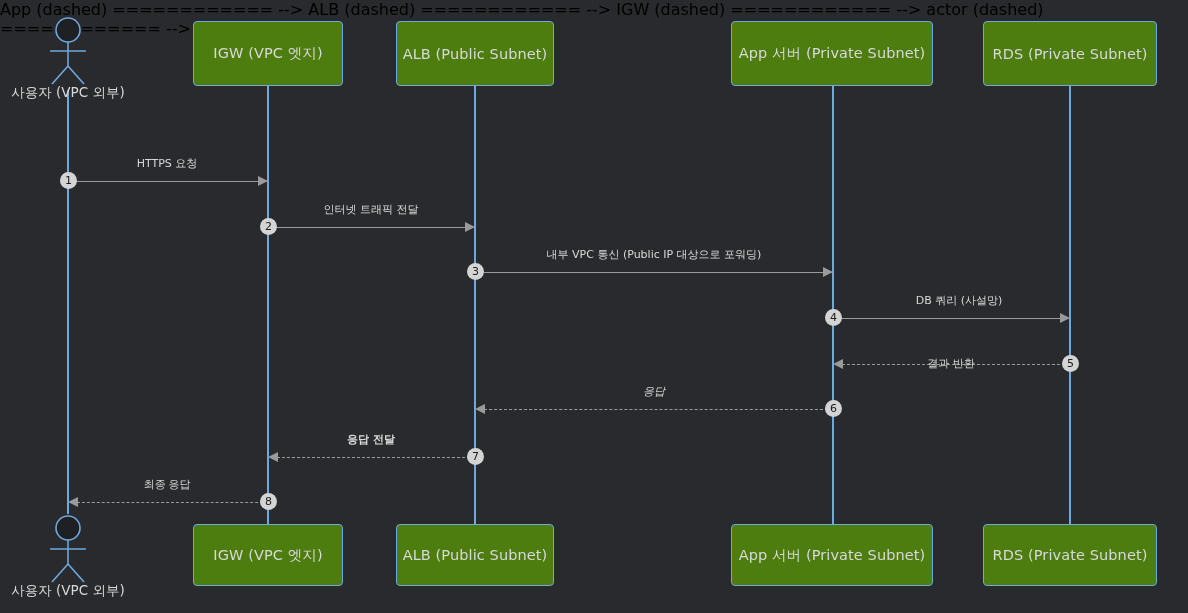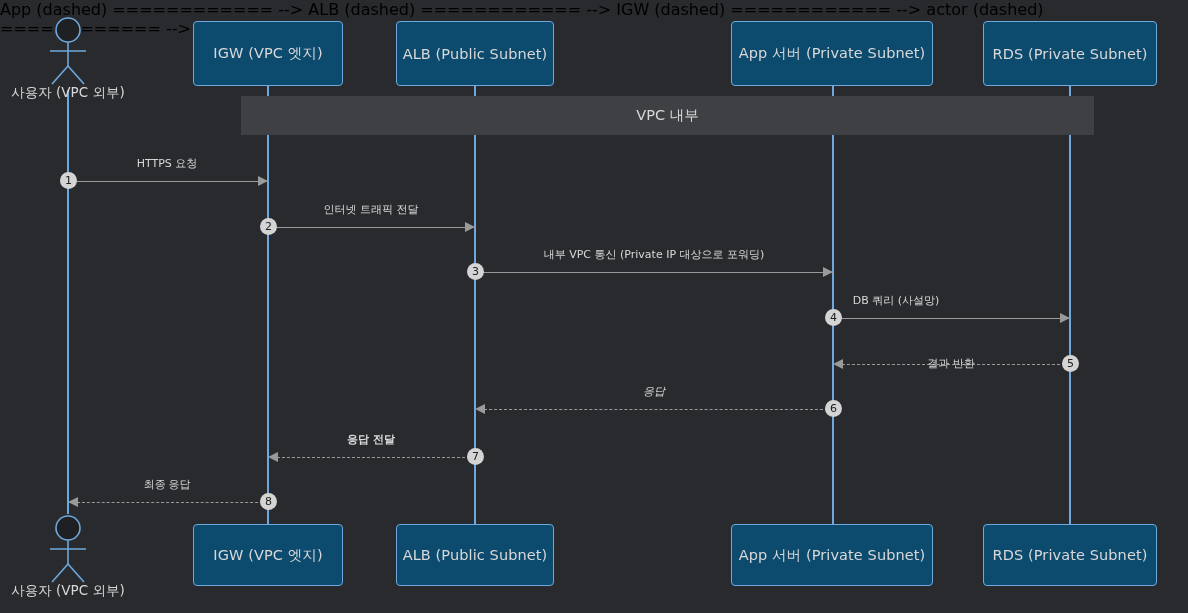--- a/index.html
+++ b/index.html
@@ -17,21 +17,21 @@
     position: relative;
     width: 1188px;
     height: 613px;
     background: #282a2e;
   }
 
   
   .participant-box {
     position: absolute;
     box-sizing: border-box;
-    background: #0c4a6e;
+    background: #4d7c0f;
     border: 1px solid #6fa8dc;
     border-radius: 4px;
     color: #d8d8d8;
     font-size: 14.5px;
     display: flex;
     align-items: center;
     justify-content: center;
     text-align: left;
     white-space: nowrap;
     letter-spacing: 0.1px;
@@ -117,23 +117,20 @@
 <div id="canvas">
 
   
   <div class="lifeline" style="left:67px; top:90px; height:424px;"></div>
   <div class="lifeline" style="left:267px; top:86px; height:438px;"></div>
   <div class="lifeline" style="left:474px; top:86px; height:438px;"></div>
   <div class="lifeline" style="left:832px; top:86px; height:438px;"></div>
   <div class="lifeline" style="left:1069px; top:86px; height:438px;"></div>
 
   
-  <div class="group-band" style="left:241px; top:96px; width:853px; height:39px;">
-    <span>VPC 내부</span>
-  </div>
 
   
   <div class="actor" style="left:42px; top:16px; width:52px; height:70px;">
     <svg width="52" height="70" viewBox="0 0 52 70">
       <circle cx="26" cy="14" r="12" fill="#1f2023" stroke="#6fa8dc" stroke-width="1.6"></circle>
       <line x1="26" y1="26" x2="26" y2="50" stroke="#6fa8dc" stroke-width="1.6"></line>
       <line x1="8" y1="35" x2="44" y2="35" stroke="#6fa8dc" stroke-width="1.6"></line>
       <line x1="26" y1="50" x2="10" y2="68" stroke="#6fa8dc" stroke-width="1.6"></line>
       <line x1="26" y1="50" x2="42" y2="68" stroke="#6fa8dc" stroke-width="1.6"></line>
     </svg>
@@ -162,27 +159,27 @@
 
   
   <div class="msg-line" style="left:268px; top:227px; width:207px;"></div>
   <div class="arrow-head right" style="left:465px; top:222px;"></div>
   <div class="msg-label" style="left:371px; top:202px;">인터넷 트래픽 전달</div>
   <div class="seq-num" style="left:260px; top:218px;">2</div>
 
   
   <div class="msg-line" style="left:475px; top:272px; width:358px;"></div>
   <div class="arrow-head right" style="left:823px; top:267px;"></div>
-  <div class="msg-label" style="left:654px; top:247px;">내부 VPC 통신 (Private IP 대상으로 포워딩)</div>
+  <div class="msg-label" style="left:654px; top:247px;">내부 VPC 통신 (Public IP 대상으로 포워딩)</div>
   <div class="seq-num" style="left:467px; top:263px;">3</div>
 
   
   <div class="msg-line" style="left:833px; top:318px; width:237px;"></div>
   <div class="arrow-head right" style="left:1060px; top:313px;"></div>
-  <div class="msg-label" style="left:896px; top:293px;text-align:center;">DB 쿼리 (사설망)</div>
+  <div class="msg-label" style="left:959px; top:293px;text-align:center;">DB 쿼리 (사설망)</div>
   <div class="seq-num" style="left:825px; top:309px;">4</div>
 
    App (dashed) ============ --&gt;
   <div class="msg-line dashed" style="left:842px; top:364px; width:228px;"></div>
   <div class="arrow-head left" style="left:833px; top:359px;"></div>
   <div class="msg-label" style="left:951px; top:356px;">결과 반환</div>
   <div class="seq-num" style="left:1062px; top:355px;">5</div>
 
    ALB (dashed) ============ --&gt;
   <div class="msg-line dashed" style="left:484px; top:409px; width:349px;"></div>

